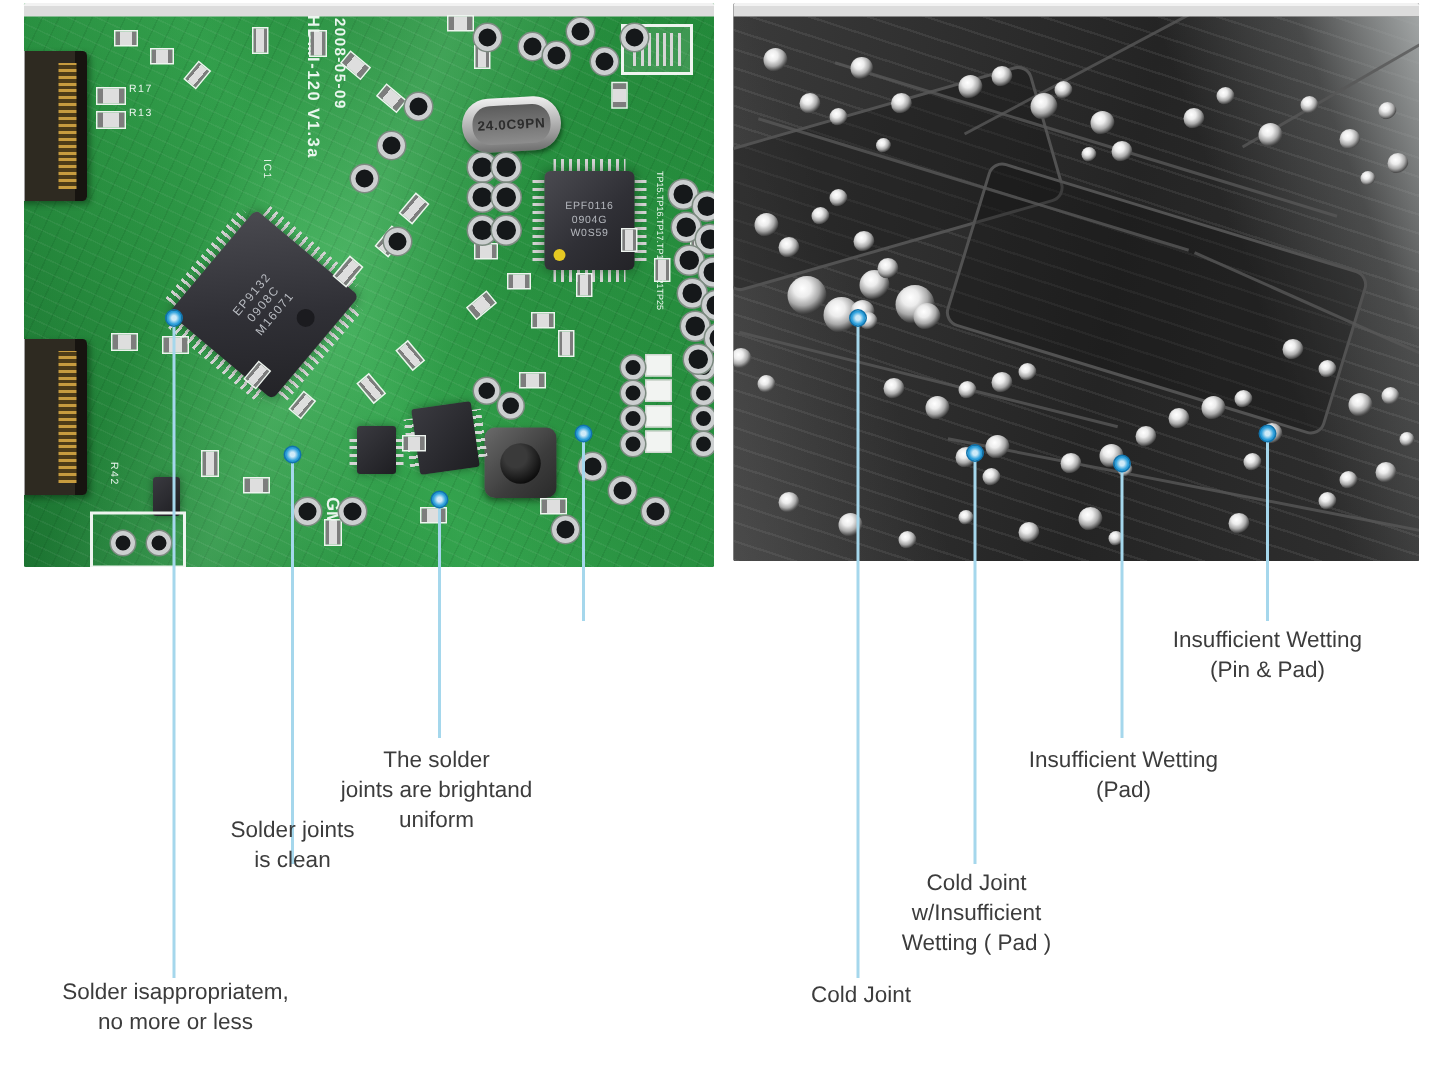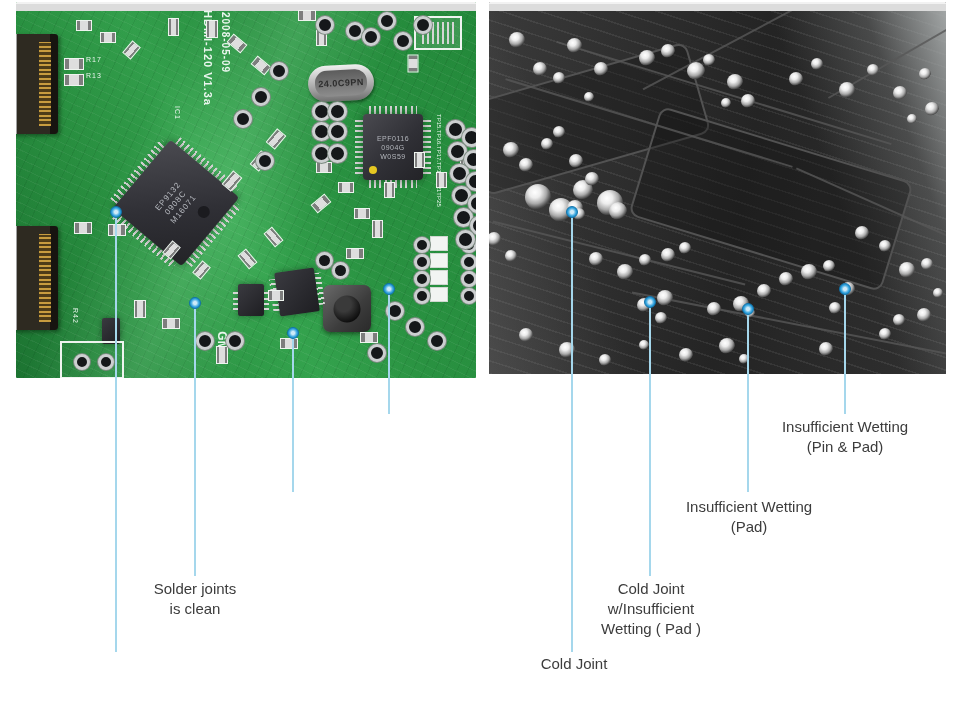--- a/index.html
+++ b/index.html
@@ -330,22 +330,27 @@
 
   <div class="lline" style="left:115px;top:214px;height:438px;"></div>
   <div class="lline" style="left:194px;top:305px;height:271px;"></div>
   <div class="lline" style="left:292px;top:335px;height:157px;"></div>
   <div class="lline" style="left:388px;top:291px;height:123px;"></div>
   <div class="lline" style="left:571px;top:214px;height:438px;"></div>
   <div class="lline" style="left:649px;top:304px;height:272px;"></div>
   <div class="lline" style="left:747px;top:311px;height:181px;"></div>
   <div class="lline" style="left:844px;top:291px;height:123px;"></div>
 
-  <div class="note" style="left:195px;top:579px;">Solder joints
+  <div class="note" style="left:291px;top:497px;">The solder
+joints are brightand
+uniform</div>
+  <div class="note" style="left:195px;top:544px;">Solder joints
 is clean</div>
+  <div class="note" style="left:117px;top:652px;">Solder isappropriatem,
+no more or less</div>
   <div class="note" style="left:845px;top:417px;">Insufficient Wetting
 (Pin &amp; Pad)</div>
   <div class="note" style="left:749px;top:497px;">Insufficient Wetting
 (Pad)</div>
   <div class="note" style="left:651px;top:579px;">Cold Joint
 w/Insufficient
 Wetting ( Pad )</div>
   <div class="note" style="left:574px;top:654px;">Cold Joint</div>
 </div>
 

